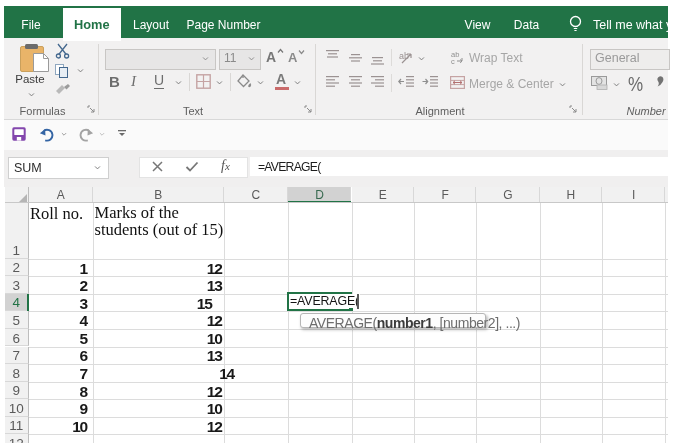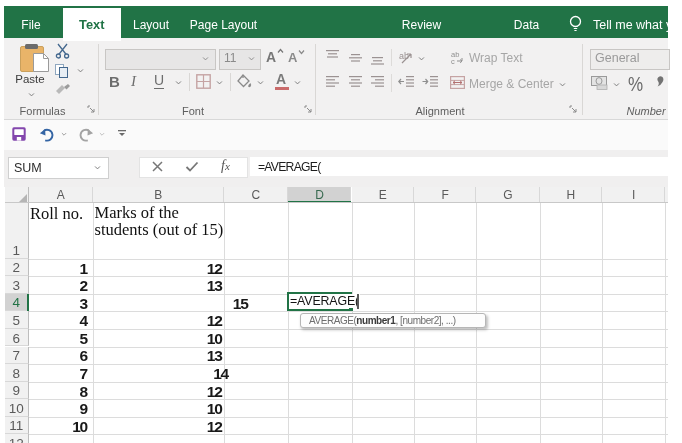--- a/index.html
+++ b/index.html
@@ -8,37 +8,37 @@
 .glbl{position:absolute;top:105px;height:12px;line-height:12px;font-size:11px;color:#5e5e5e;text-align:center;}
 .clet{position:absolute;font-size:12px;color:#5a5a5a;text-align:center;line-height:15px;}
 .rlbl{position:absolute;font-size:13.5px;color:#5a5a5a;text-align:center;}
 .num{position:absolute;font-family:"Liberation Sans",sans-serif;font-weight:bold;font-size:15.5px;color:#191919;text-align:right;letter-spacing:-1.2px;}
 .ser{position:absolute;font-family:"Liberation Serif",serif;font-size:16.5px;color:#111;}
 </style></head><body>
 <div id="stage">
 <div class="a" style="left:3.5px;top:6px;width:664.9px;height:31.5px;background:#217346;"></div>
 <div class="tab" style="left:-14px;width:90px;">File</div>
 <div class="tab" style="left:106px;width:90px;">Layout</div>
-<div class="tab" style="left:178.5px;width:90px;">Page Layout</div>
-<div class="tab" style="left:376.5px;width:90px;">Review</div>
+<div class="tab" style="left:178.5px;width:90px;">Page Number</div>
+<div class="tab" style="left:432.5px;width:90px;">View</div>
 <div class="tab" style="left:481.5px;width:90px;">Data</div>
 <div class="a" style="left:63px;top:7.5px;width:57.5px;height:32.5px;background:#fff;"></div>
-<div class="tab" style="left:46.75px;width:90px;color:#217346;font-weight:bold;font-size:12.8px;">Text</div>
+<div class="tab" style="left:46.75px;width:90px;color:#217346;font-weight:bold;font-size:12.8px;">Home</div>
 <svg class="a" style="left:568px;top:15px" width="15" height="18" viewBox="0 0 15 18">
       <circle cx="7.5" cy="6.5" r="5" fill="none" stroke="#fff" stroke-width="1.3"></circle>
       <path d="M5.5 11.5 L9.5 11.5 M5.8 13.5 L9.2 13.5 M6.4 15.5 L8.6 15.5" stroke="#fff" stroke-width="1.1" fill="none"></path>
     </svg>
 <div class="tab" style="left:593px;width:120px;text-align:left;font-size:12.5px;">Tell me what y</div>
 <div class="a" style="left:3.5px;top:37.5px;width:664.9px;height:81px;background:#f2f1f1;border-bottom:1px solid #d8d8d8;"></div>
 <div class="a" style="left:63px;top:37.5px;width:57.5px;height:3px;background:#fff;"></div>
 <div class="a" style="left:97.5px;top:44px;width:1px;height:71px;background:#d9d7d5;"></div>
 <div class="a" style="left:314.5px;top:44px;width:1px;height:71px;background:#d9d7d5;"></div>
 <div class="a" style="left:581.5px;top:44px;width:1px;height:71px;background:#d9d7d5;"></div>
 <div class="glbl" style="left:7.5px;width:70px;">Formulas</div>
-<div class="glbl" style="left:163.0px;width:60px;">Font</div>
+<div class="glbl" style="left:163.0px;width:60px;">Text</div>
 <div class="glbl" style="left:400.0px;width:80px;">Alignment</div>
 <div class="glbl" style="left:611.0px;width:70px;font-style:italic;">Number</div>
 <svg class="a" style="left:87px;top:105px" width="8" height="8" viewBox="0 0 8 8">
       <path d="M1 1 L1 3 M1 1 L3 1" stroke="#8a8a8a" stroke-width="1" fill="none"></path>
       <path d="M3 3 L7 7 M7 4 L7 7 L4 7" stroke="#8a8a8a" stroke-width="1" fill="none"></path>
     </svg>
 <svg class="a" style="left:303.5px;top:105px" width="8" height="8" viewBox="0 0 8 8">
       <path d="M1 1 L1 3 M1 1 L3 1" stroke="#8a8a8a" stroke-width="1" fill="none"></path>
       <path d="M3 3 L7 7 M7 4 L7 7 L4 7" stroke="#8a8a8a" stroke-width="1" fill="none"></path>
     </svg>
@@ -321,36 +321,36 @@
 <div class="a" style="left:29px;top:399.1px;width:639.4px;height:1px;background:#dcdcdc;"></div>
 <div class="a" style="left:29px;top:416.7px;width:639.4px;height:1px;background:#dcdcdc;"></div>
 <div class="a" style="left:29px;top:434.2px;width:639.4px;height:1px;background:#dcdcdc;"></div>
 <div class="ser" style="left:30px;top:203.6px;">Roll no.</div>
 <div class="ser" style="left:94.5px;top:203.6px;line-height:17px;">Marks of the<br>students (out of 15)</div>
 <div class="num" style="left:29px;top:259.7px;width:58px;">1</div>
 <div class="num" style="left:92.6px;top:259.7px;width:129px;">12</div>
 <div class="num" style="left:29px;top:277.2px;width:58px;">2</div>
 <div class="num" style="left:92.6px;top:277.2px;width:129px;">13</div>
 <div class="num" style="left:29px;top:294.79999999999995px;width:58px;">3</div>
-<div class="num" style="left:92.6px;top:294.79999999999995px;width:155px;">15</div>
+<div class="num" style="left:92.6px;top:294.79999999999995px;width:119px;">15</div>
 <div class="num" style="left:29px;top:312.29999999999995px;width:58px;">4</div>
 <div class="num" style="left:92.6px;top:312.29999999999995px;width:129px;">12</div>
 <div class="num" style="left:29px;top:329.79999999999995px;width:58px;">5</div>
 <div class="num" style="left:92.6px;top:329.79999999999995px;width:129px;">10</div>
 <div class="num" style="left:29px;top:347.4px;width:58px;">6</div>
 <div class="num" style="left:92.6px;top:347.4px;width:129px;">13</div>
 <div class="num" style="left:29px;top:364.9px;width:58px;">7</div>
-<div class="num" style="left:76px;top:364.9px;width:152px;">14</div>
+<div class="num" style="left:82px;top:364.9px;width:152px;">14</div>
 <div class="num" style="left:29px;top:382.5px;width:58px;">8</div>
 <div class="num" style="left:92.6px;top:382.5px;width:129px;">12</div>
 <div class="num" style="left:29px;top:400.0px;width:58px;">9</div>
 <div class="num" style="left:92.6px;top:400.0px;width:129px;">10</div>
 <div class="num" style="left:29px;top:417.59999999999997px;width:58px;">10</div>
 <div class="num" style="left:92.6px;top:417.59999999999997px;width:129px;">12</div>
 <div class="a" style="left:289.3px;top:293.9px;width:71px;height:15px;background:#fff;"></div>
 <div class="a" style="left:287.3px;top:291.9px;width:64.7px;height:2px;background:#217346;"></div>
 <div class="a" style="left:287.3px;top:291.9px;width:2px;height:18.8px;background:#217346;"></div>
 <div class="a" style="left:287.3px;top:308.7px;width:61.5px;height:2px;background:#217346;"></div>
 <div class="a" style="left:348.8px;top:307.9px;width:4px;height:3.6px;background:#217346;"></div>
 <div class="a" style="left:290px;top:293.8px;font-size:12.4px;color:#141414;letter-spacing:-0.15px;">=AVERAGE(</div>
 <div class="a" style="left:357.3px;top:294px;width:1.3px;height:15px;background:#5a5a5a;"></div>
 <div class="a" style="left:300.3px;top:312.8px;width:184px;height:13.7px;background:#fdfdfd;border:1px solid #b6b6b6;border-radius:3px;box-shadow:1.5px 2px 3px rgba(0,0,0,0.25);"></div>
-<div class="a" style="left:309px;top:314.8px;font-size:10px;letter-spacing:-0.45px;color:#6e6e6e;white-space:nowrap;">AVERAGE(<b style="color:#3c3c3c;">number1</b>, [number2], ...)</div>
+<div class="a" style="left:309px;top:314.8px;font-size:14px;letter-spacing:-0.45px;color:#6e6e6e;white-space:nowrap;">AVERAGE(<b style="color:#3c3c3c;">number1</b>, [number2], ...)</div>
 </div>
 </body></html>

